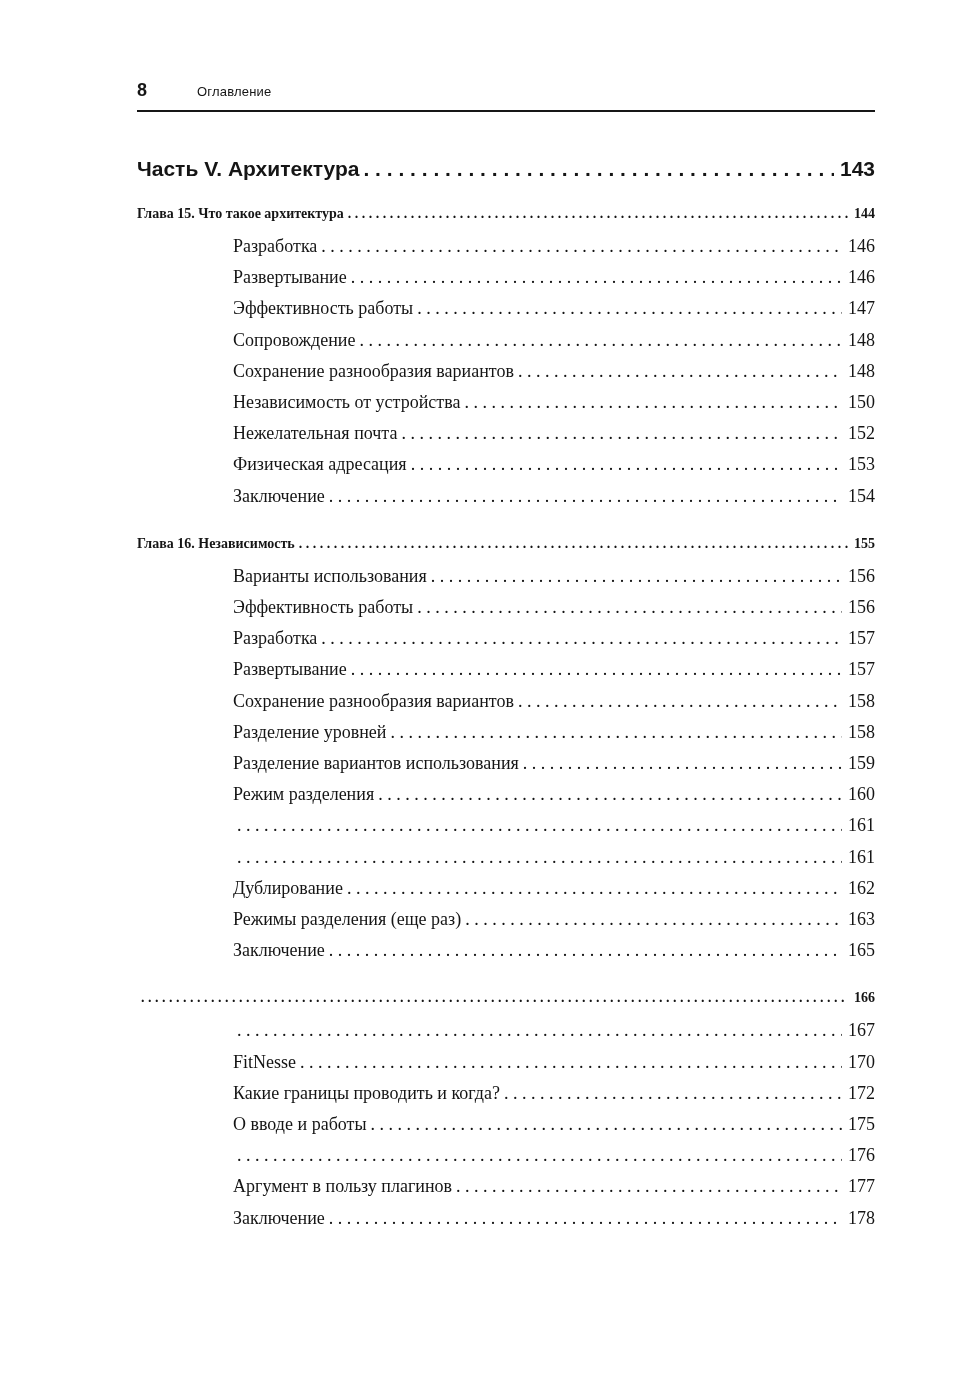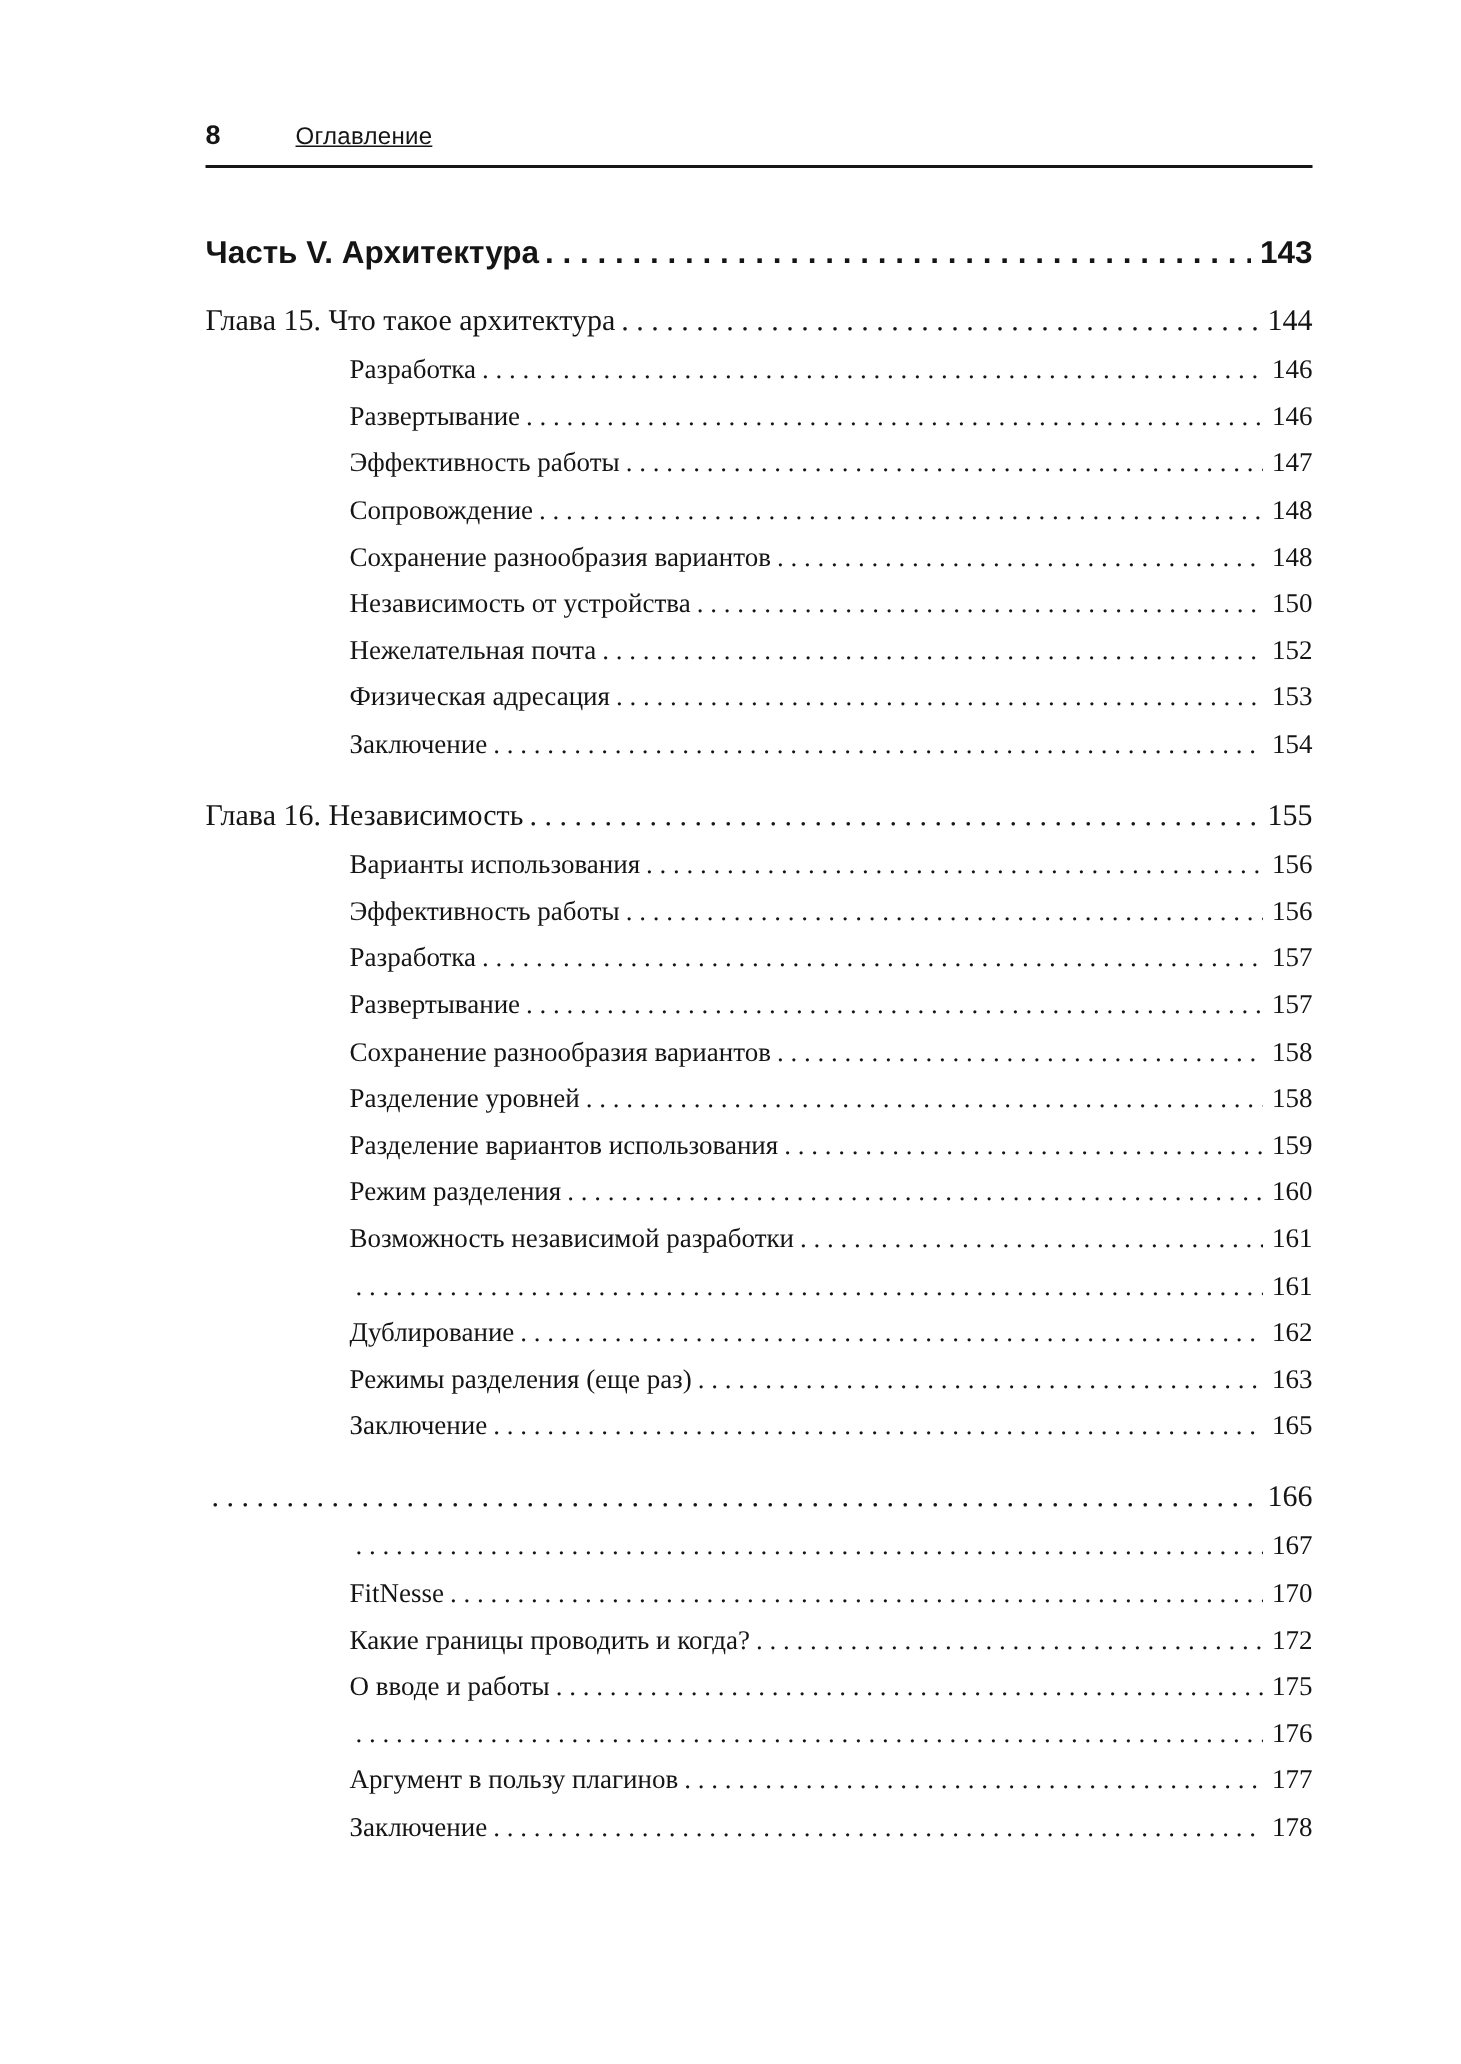--- a/index.html
+++ b/index.html
@@ -24,24 +24,23 @@
     align-items: baseline;
     padding-bottom: 9px;
     border-bottom: 2px solid #161616;
     font-family: "Liberation Sans", sans-serif;
   }
   .pg-num {
     font-weight: bold;
     font-size: 18px;
   }
   .pg-title {
-    font-size: 16px;
+    font-size: 13px;
     margin-left: 50px;
     letter-spacing: 0.2px;
-    text-decoration: underline;
   }
   
   .toc { margin-top: 44px; text-align: center; }
   .toc-row {
     display: flex;
     align-items: baseline;
   }
   .toc-title { white-space: nowrap; }
   .toc-dots {
     flex: 1 1 auto;
@@ -53,22 +52,22 @@
     flex: 0 0 auto;
     padding-left: 6px;
   }
   .toc-row.part {
     font-family: "Liberation Sans", sans-serif;
     font-weight: bold;
     font-size: 21px;
     line-height: 26px;
   }
   .toc-row.chapter {
-    font-weight: normal;
-    font-size: 20px;
+    font-weight: bold;
+    font-size: 14px;
     line-height: 30px;
     margin-top: 17px;
     margin-bottom: 2px;
   }
   .toc-row.entry {
     font-size: 18px;
     line-height: 31.2px;
     padding-left: 96px;
   }
 </style>
@@ -177,21 +176,20 @@
         <span class="toc-title">Разделение вариантов использования</span>
         <span class="toc-dots"> . . . . . . . . . . . . . . . . . . . . . . . . . . . . . . . . . . . . . . . . . . . . . . . . . . . . . . . . . . . . . . . . . . . . . . . . . . . . . . . . . . . . . . . . . . . . . . . . . . . . . . . . . . . . . . . . . . . . . . . . . . . . . . . . . . . . . . . . . . . . . . . . . . . . . . . . . . . . . . . .</span>
         <span class="toc-page">159</span>
       </div>
       <div class="toc-row entry">
         <span class="toc-title">Режим разделения</span>
         <span class="toc-dots"> . . . . . . . . . . . . . . . . . . . . . . . . . . . . . . . . . . . . . . . . . . . . . . . . . . . . . . . . . . . . . . . . . . . . . . . . . . . . . . . . . . . . . . . . . . . . . . . . . . . . . . . . . . . . . . . . . . . . . . . . . . . . . . . . . . . . . . . . . . . . . . . . . . . . . . . . . . . . . . . .</span>
         <span class="toc-page">160</span>
       </div>
       <div class="toc-row entry">
-        <span class="toc-title">Возможность независимой разработки</span>
         <span class="toc-dots"> . . . . . . . . . . . . . . . . . . . . . . . . . . . . . . . . . . . . . . . . . . . . . . . . . . . . . . . . . . . . . . . . . . . . . . . . . . . . . . . . . . . . . . . . . . . . . . . . . . . . . . . . . . . . . . . . . . . . . . . . . . . . . . . . . . . . . . . . . . . . . . . . . . . . . . . . . . . . . . . .</span>
         <span class="toc-page">161</span>
       </div>
       <div class="toc-row entry">
         <span class="toc-dots"> . . . . . . . . . . . . . . . . . . . . . . . . . . . . . . . . . . . . . . . . . . . . . . . . . . . . . . . . . . . . . . . . . . . . . . . . . . . . . . . . . . . . . . . . . . . . . . . . . . . . . . . . . . . . . . . . . . . . . . . . . . . . . . . . . . . . . . . . . . . . . . . . . . . . . . . . . . . . . . . .</span>
         <span class="toc-page">161</span>
       </div>
       <div class="toc-row entry">
         <span class="toc-title">Дублирование</span>
         <span class="toc-dots"> . . . . . . . . . . . . . . . . . . . . . . . . . . . . . . . . . . . . . . . . . . . . . . . . . . . . . . . . . . . . . . . . . . . . . . . . . . . . . . . . . . . . . . . . . . . . . . . . . . . . . . . . . . . . . . . . . . . . . . . . . . . . . . . . . . . . . . . . . . . . . . . . . . . . . . . . . . . . . . . .</span>

